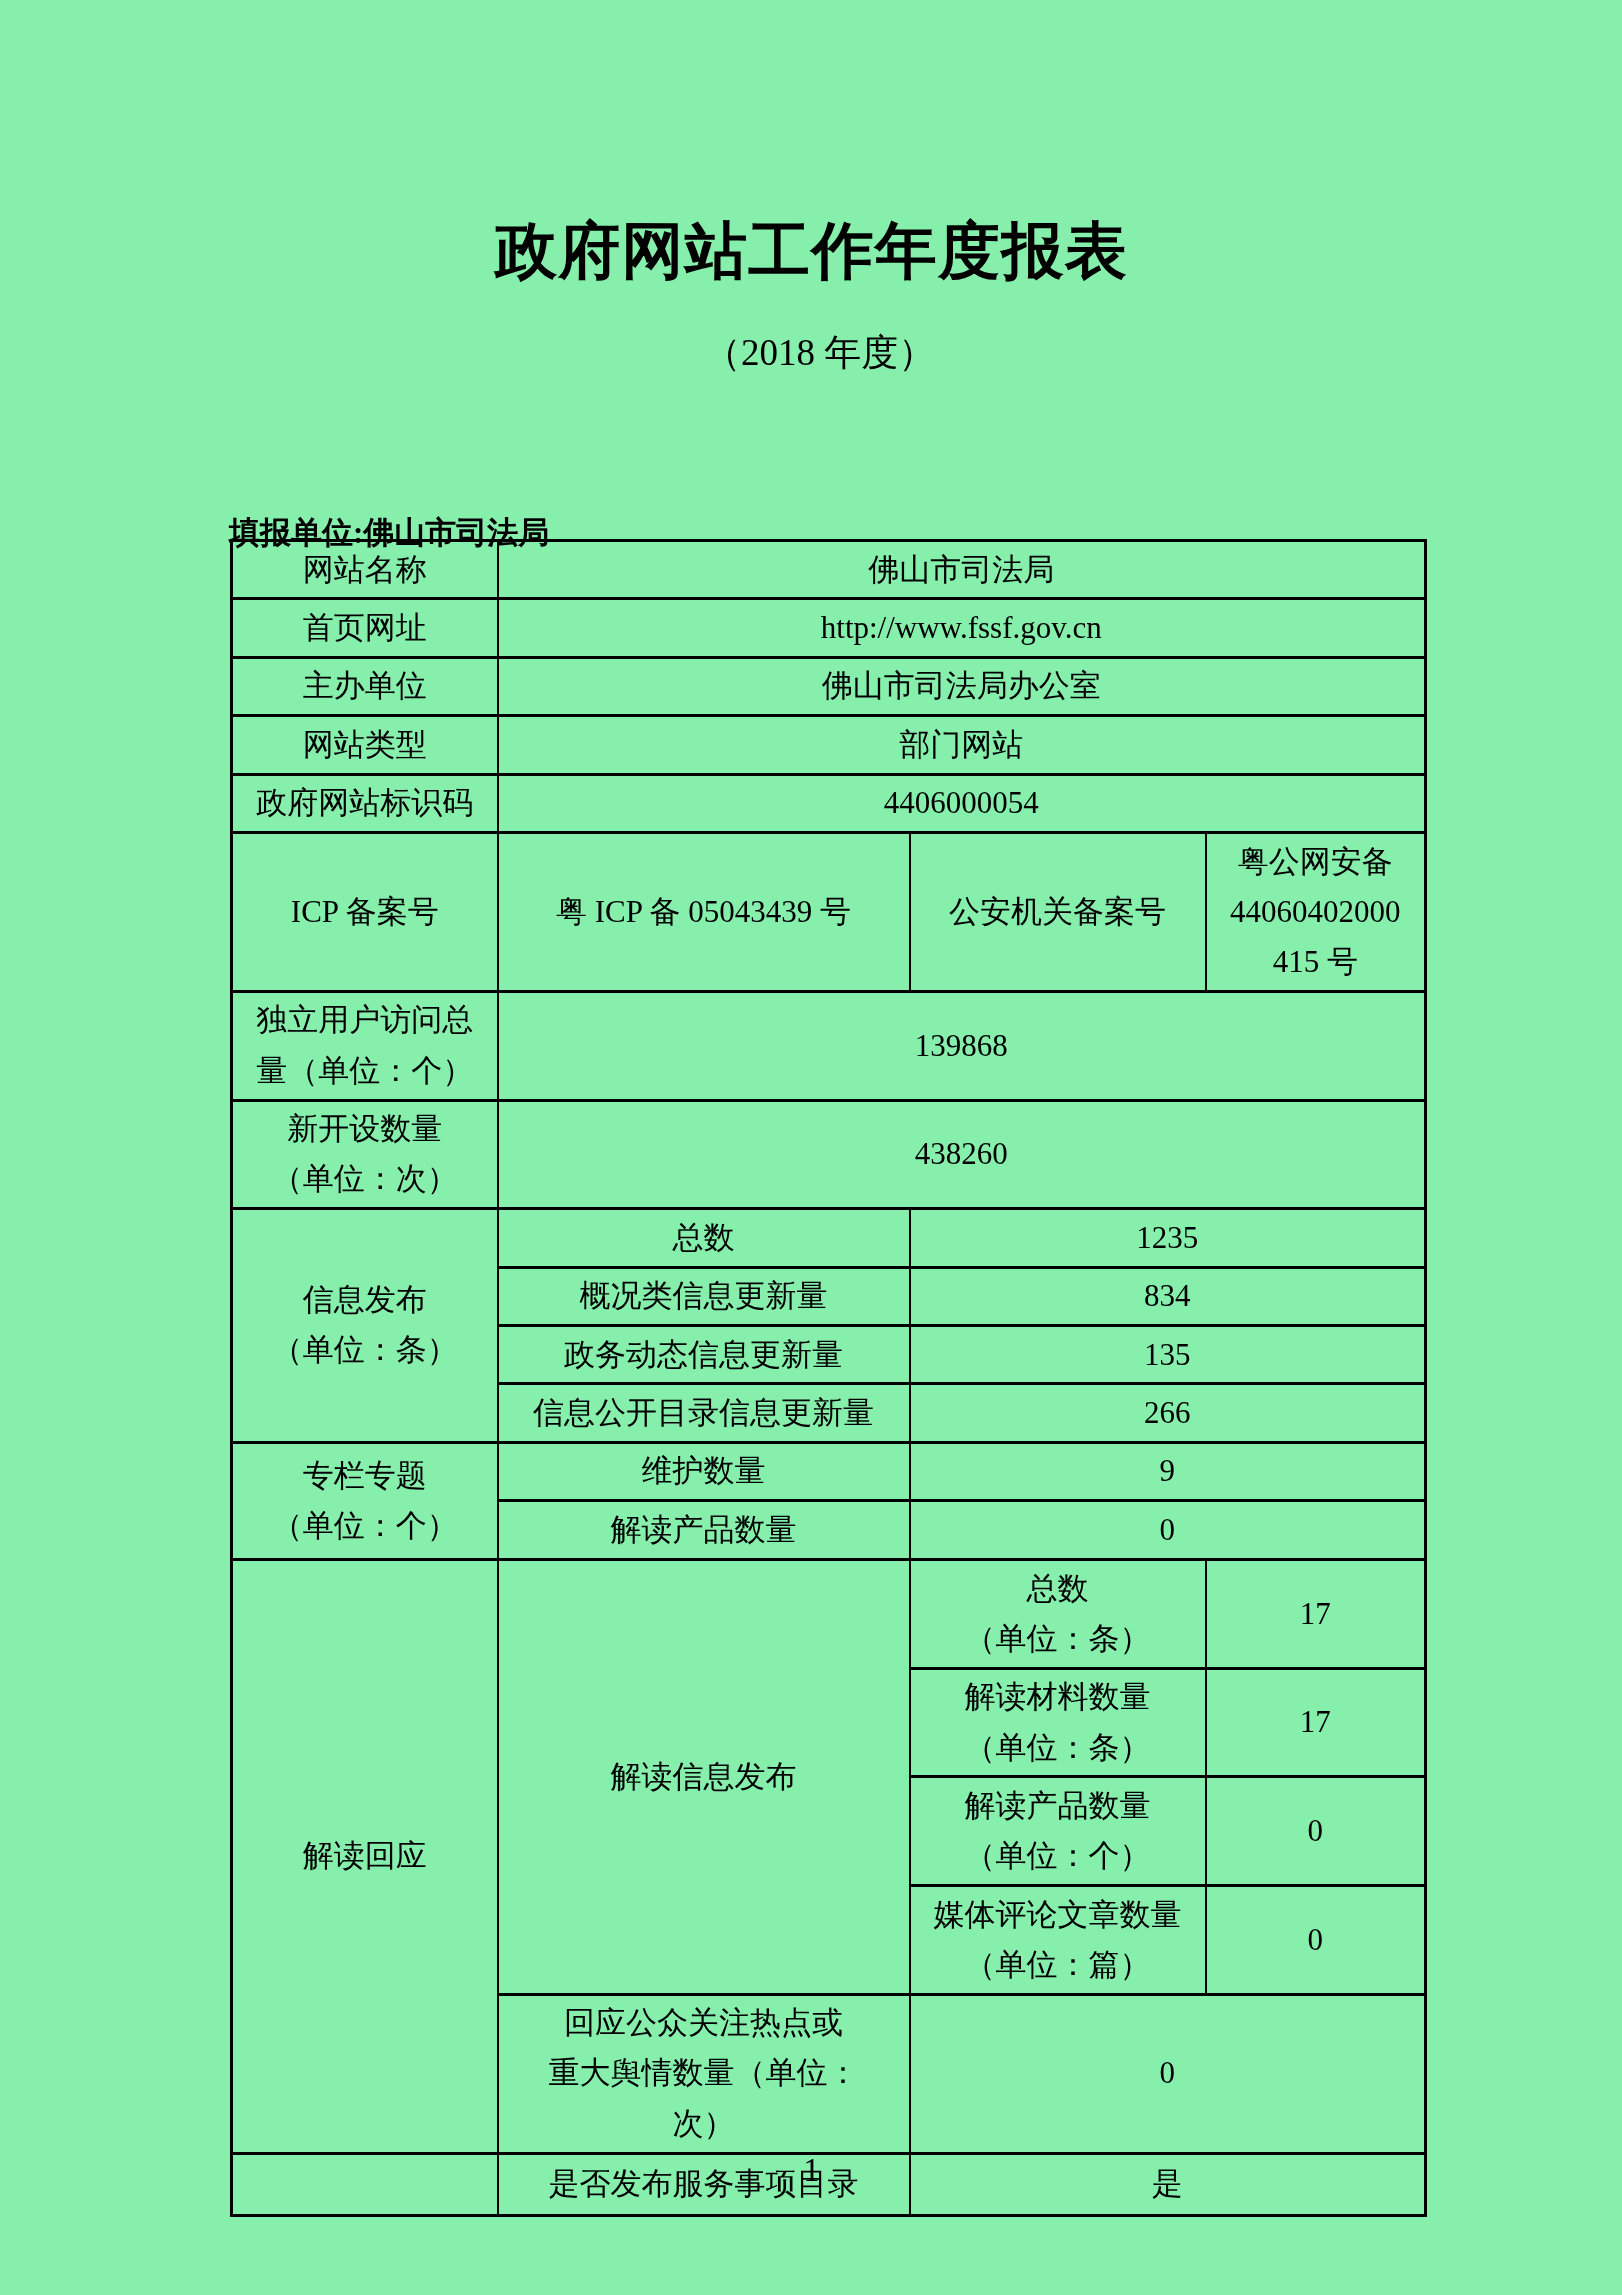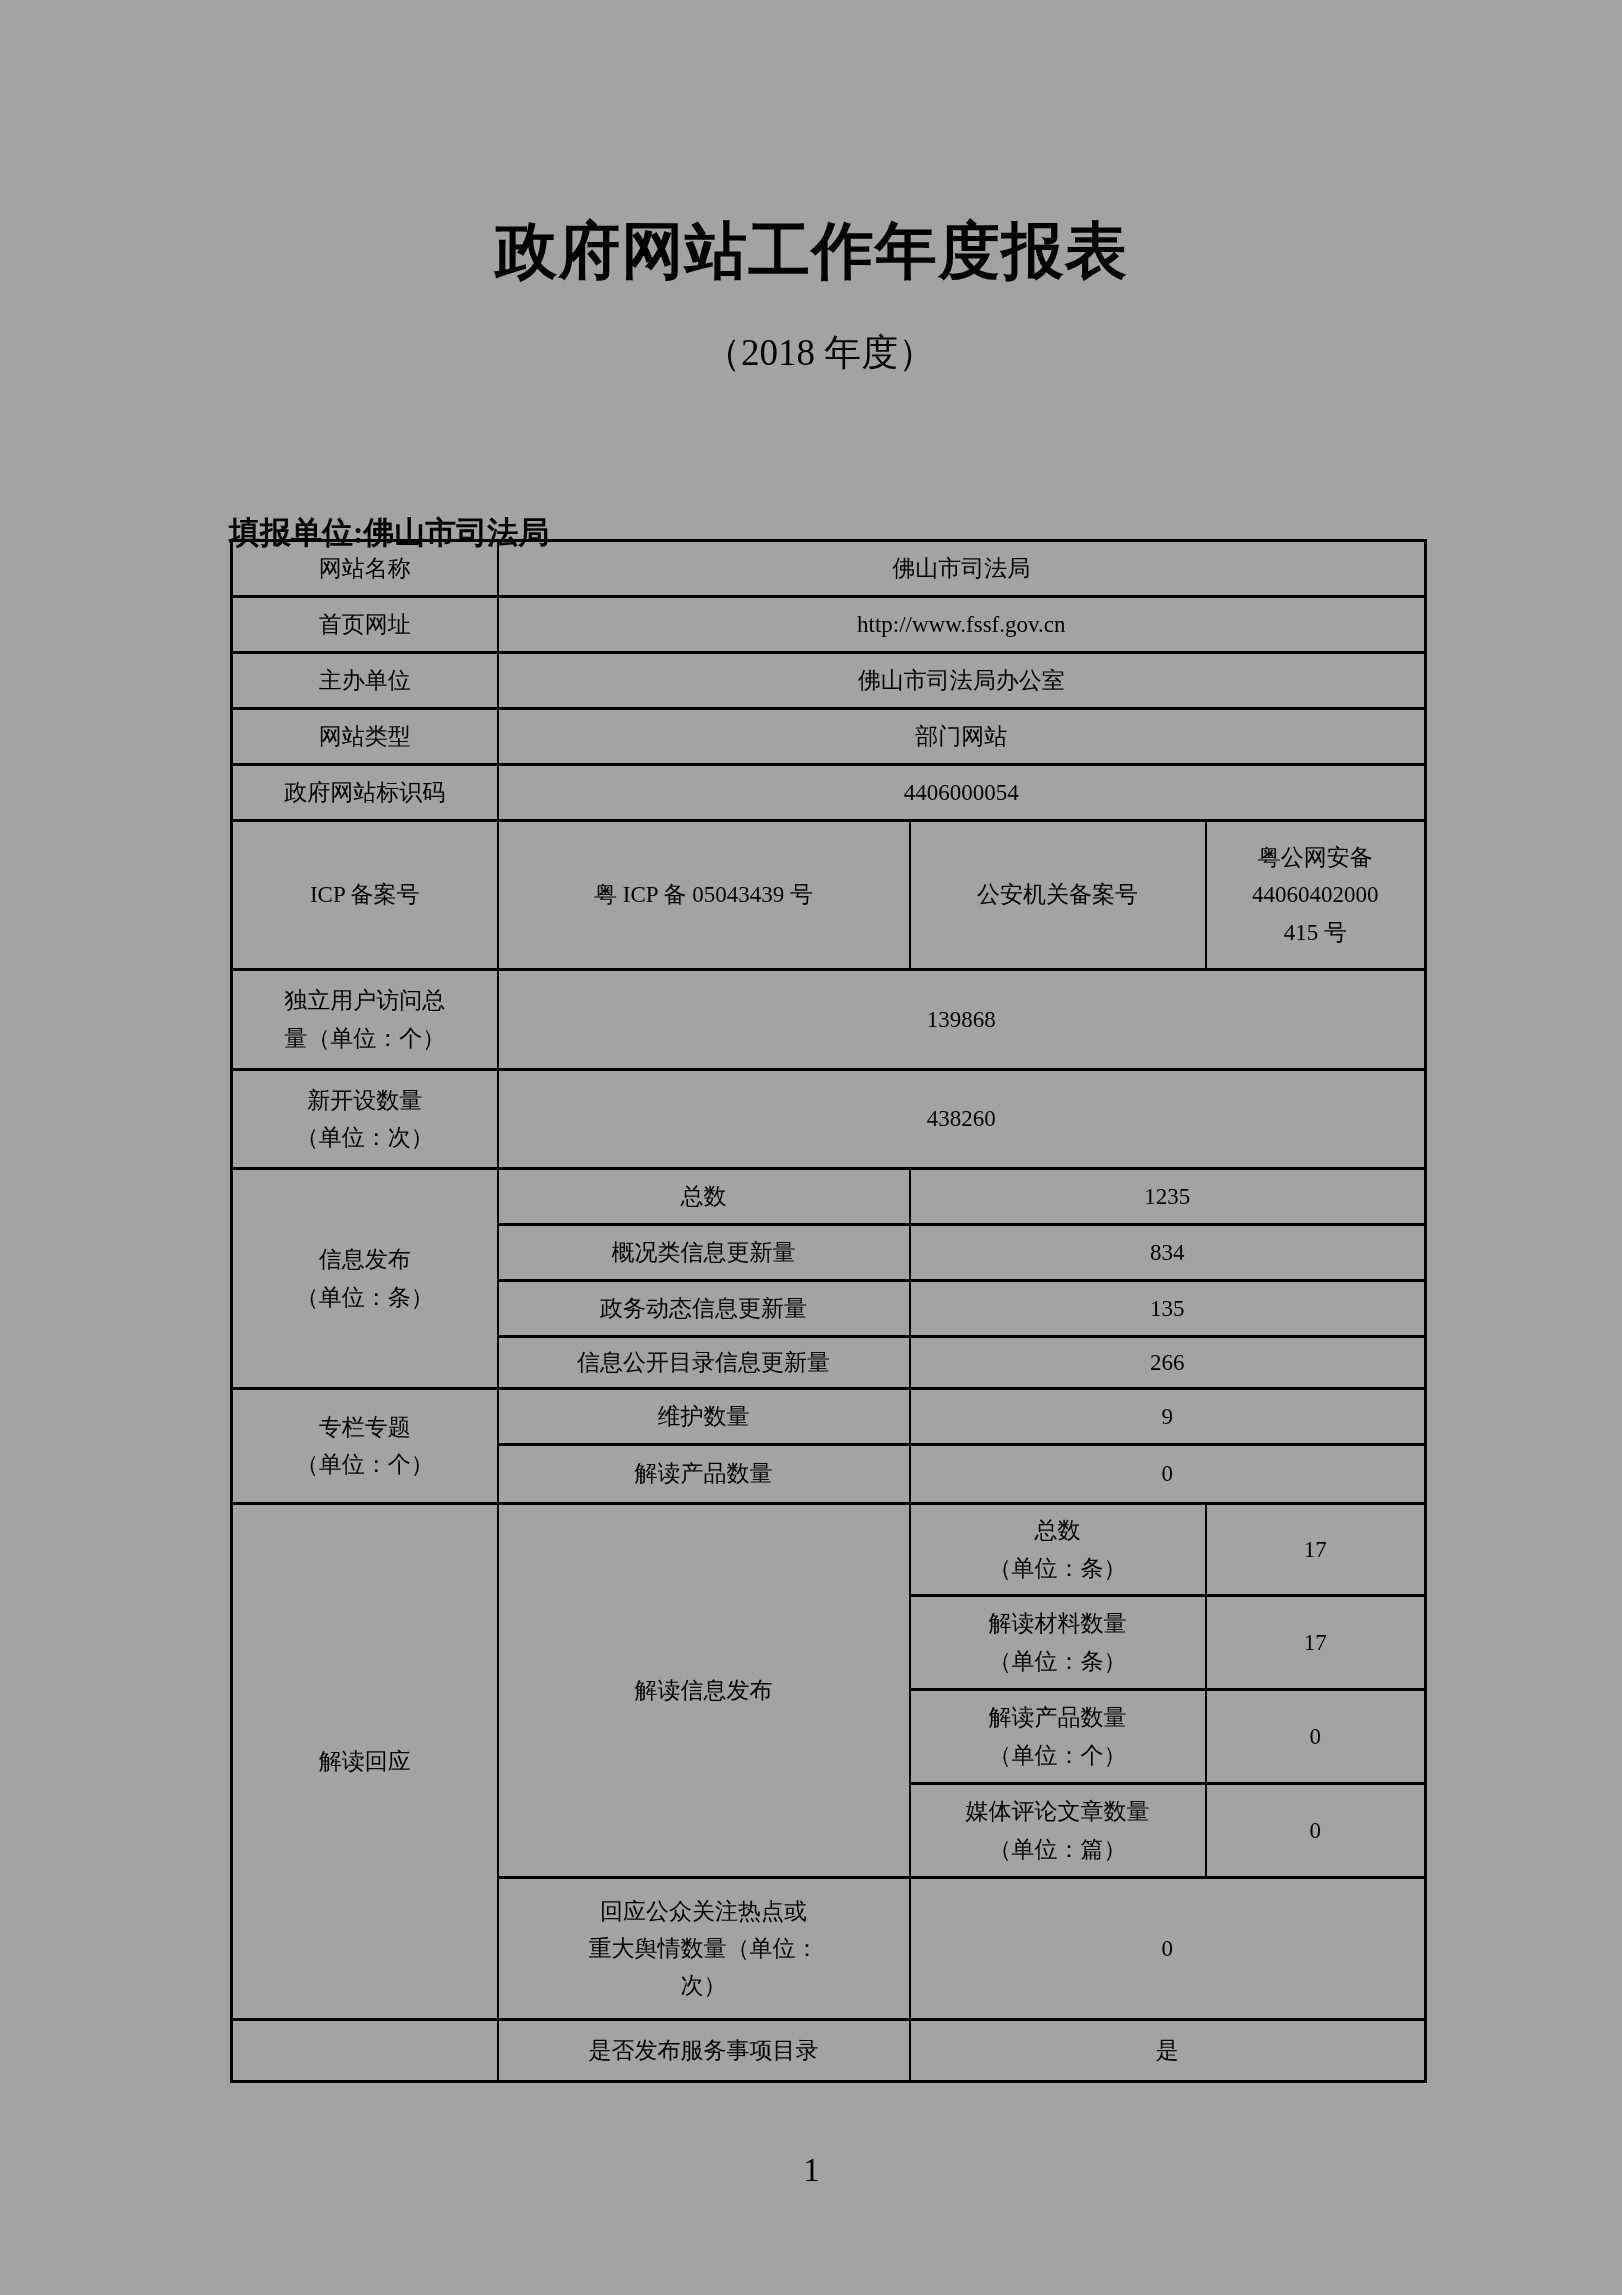--- a/index.html
+++ b/index.html
@@ -1,20 +1,20 @@
 <!DOCTYPE html>
 <html style="font-size:10.5px"><head>
 <meta charset="utf-8">
 <style>
   html, body { margin: 0; padding: 0; background: #ffffff; }
   .page {
     position: relative;
     width: 1623px;
     height: 2295px;
-    background: #a3a3a3;
+    background: #86efac;
     color: #000000;
     font-family: "Liberation Serif", "DejaVu Serif", serif;
     overflow: hidden;
   }
   .doc-title {
     position: absolute;
     top: 209px;
     left: 0;
     width: 100%;
     text-align: center;
@@ -46,21 +46,21 @@
     border-collapse: collapse;
     table-layout: fixed;
     border: 3.3px solid #000;
   }
   table.report td {
     border: 2px solid #000;
     border-top-width: 3.3px;
     border-bottom-width: 3.3px;
     text-align: center;
     vertical-align: middle;
-    font-size: 23px;
+    font-size: 31px;
     line-height: 1.62;
     white-space: pre-line;
     padding: 2.6px 15.7px;
     box-sizing: border-box;
     word-break: normal;
   }
   tr.h80  { height: 52px; }
   tr.h85  { height: 56px; }
   tr.h86  { height: 56px; }
   tr.h90  { height: 59px; }

